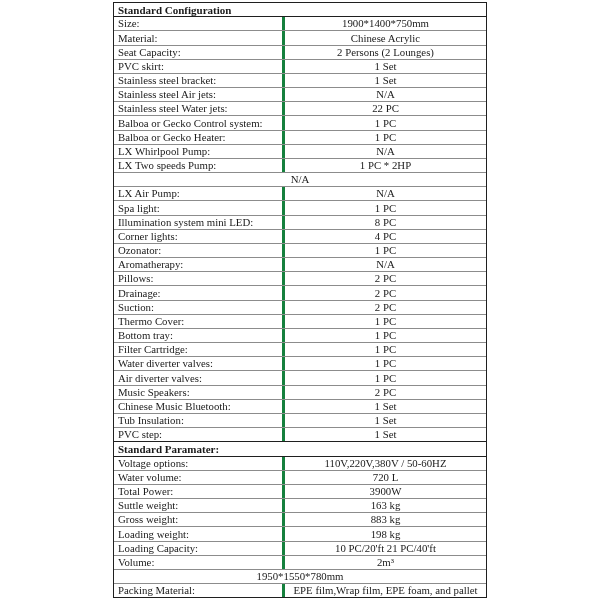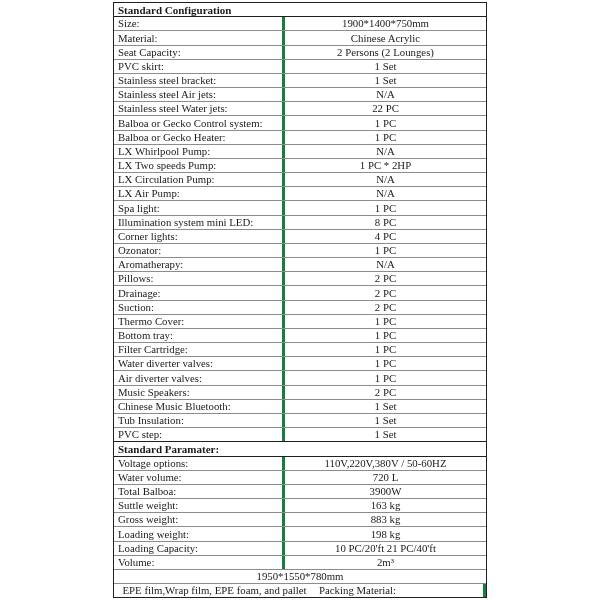--- a/index.html
+++ b/index.html
@@ -122,21 +122,20 @@
       </div>
       <div class="row">
         <div class="cell label">LX Whirlpool Pump:</div>
         <div class="cell value">N/A</div>
       </div>
       <div class="row">
         <div class="cell label">LX Two speeds Pump:</div>
         <div class="cell value">1 PC * 2HP</div>
       </div>
       <div class="row">
-        <div class="cell label">LX Circulation Pump:</div>
         <div class="cell value">N/A</div>
       </div>
       <div class="row">
         <div class="cell label">LX Air Pump:</div>
         <div class="cell value">N/A</div>
       </div>
       <div class="row">
         <div class="cell label">Spa light:</div>
         <div class="cell value">1 PC</div>
       </div>
@@ -209,21 +208,21 @@
       </div>
       <div class="row">
         <div class="cell label">Voltage options:</div>
         <div class="cell value">110V,220V,380V / 50-60HZ</div>
       </div>
       <div class="row">
         <div class="cell label">Water volume:</div>
         <div class="cell value">720 L</div>
       </div>
       <div class="row">
-        <div class="cell label">Total Balboa:</div>
+        <div class="cell label">Total Power:</div>
         <div class="cell value">3900W</div>
       </div>
       <div class="row">
         <div class="cell label">Suttle weight:</div>
         <div class="cell value">163 kg</div>
       </div>
       <div class="row">
         <div class="cell label">Gross weight:</div>
         <div class="cell value">883 kg</div>
       </div>
@@ -236,17 +235,17 @@
         <div class="cell value">10 PC/20'ft  21 PC/40'ft</div>
       </div>
       <div class="row">
         <div class="cell label">Volume:</div>
         <div class="cell value">2m³</div>
       </div>
       <div class="row">
         <div class="cell value">1950*1550*780mm</div>
       </div>
       <div class="row">
+        <div class="cell label">Packing Material:</div>
         <div class="cell value">EPE film,Wrap film, EPE foam, and pallet</div>
-        <div class="cell label">Packing Material:</div>
       </div>
     </div>
 </div>
 
 </body></html>

